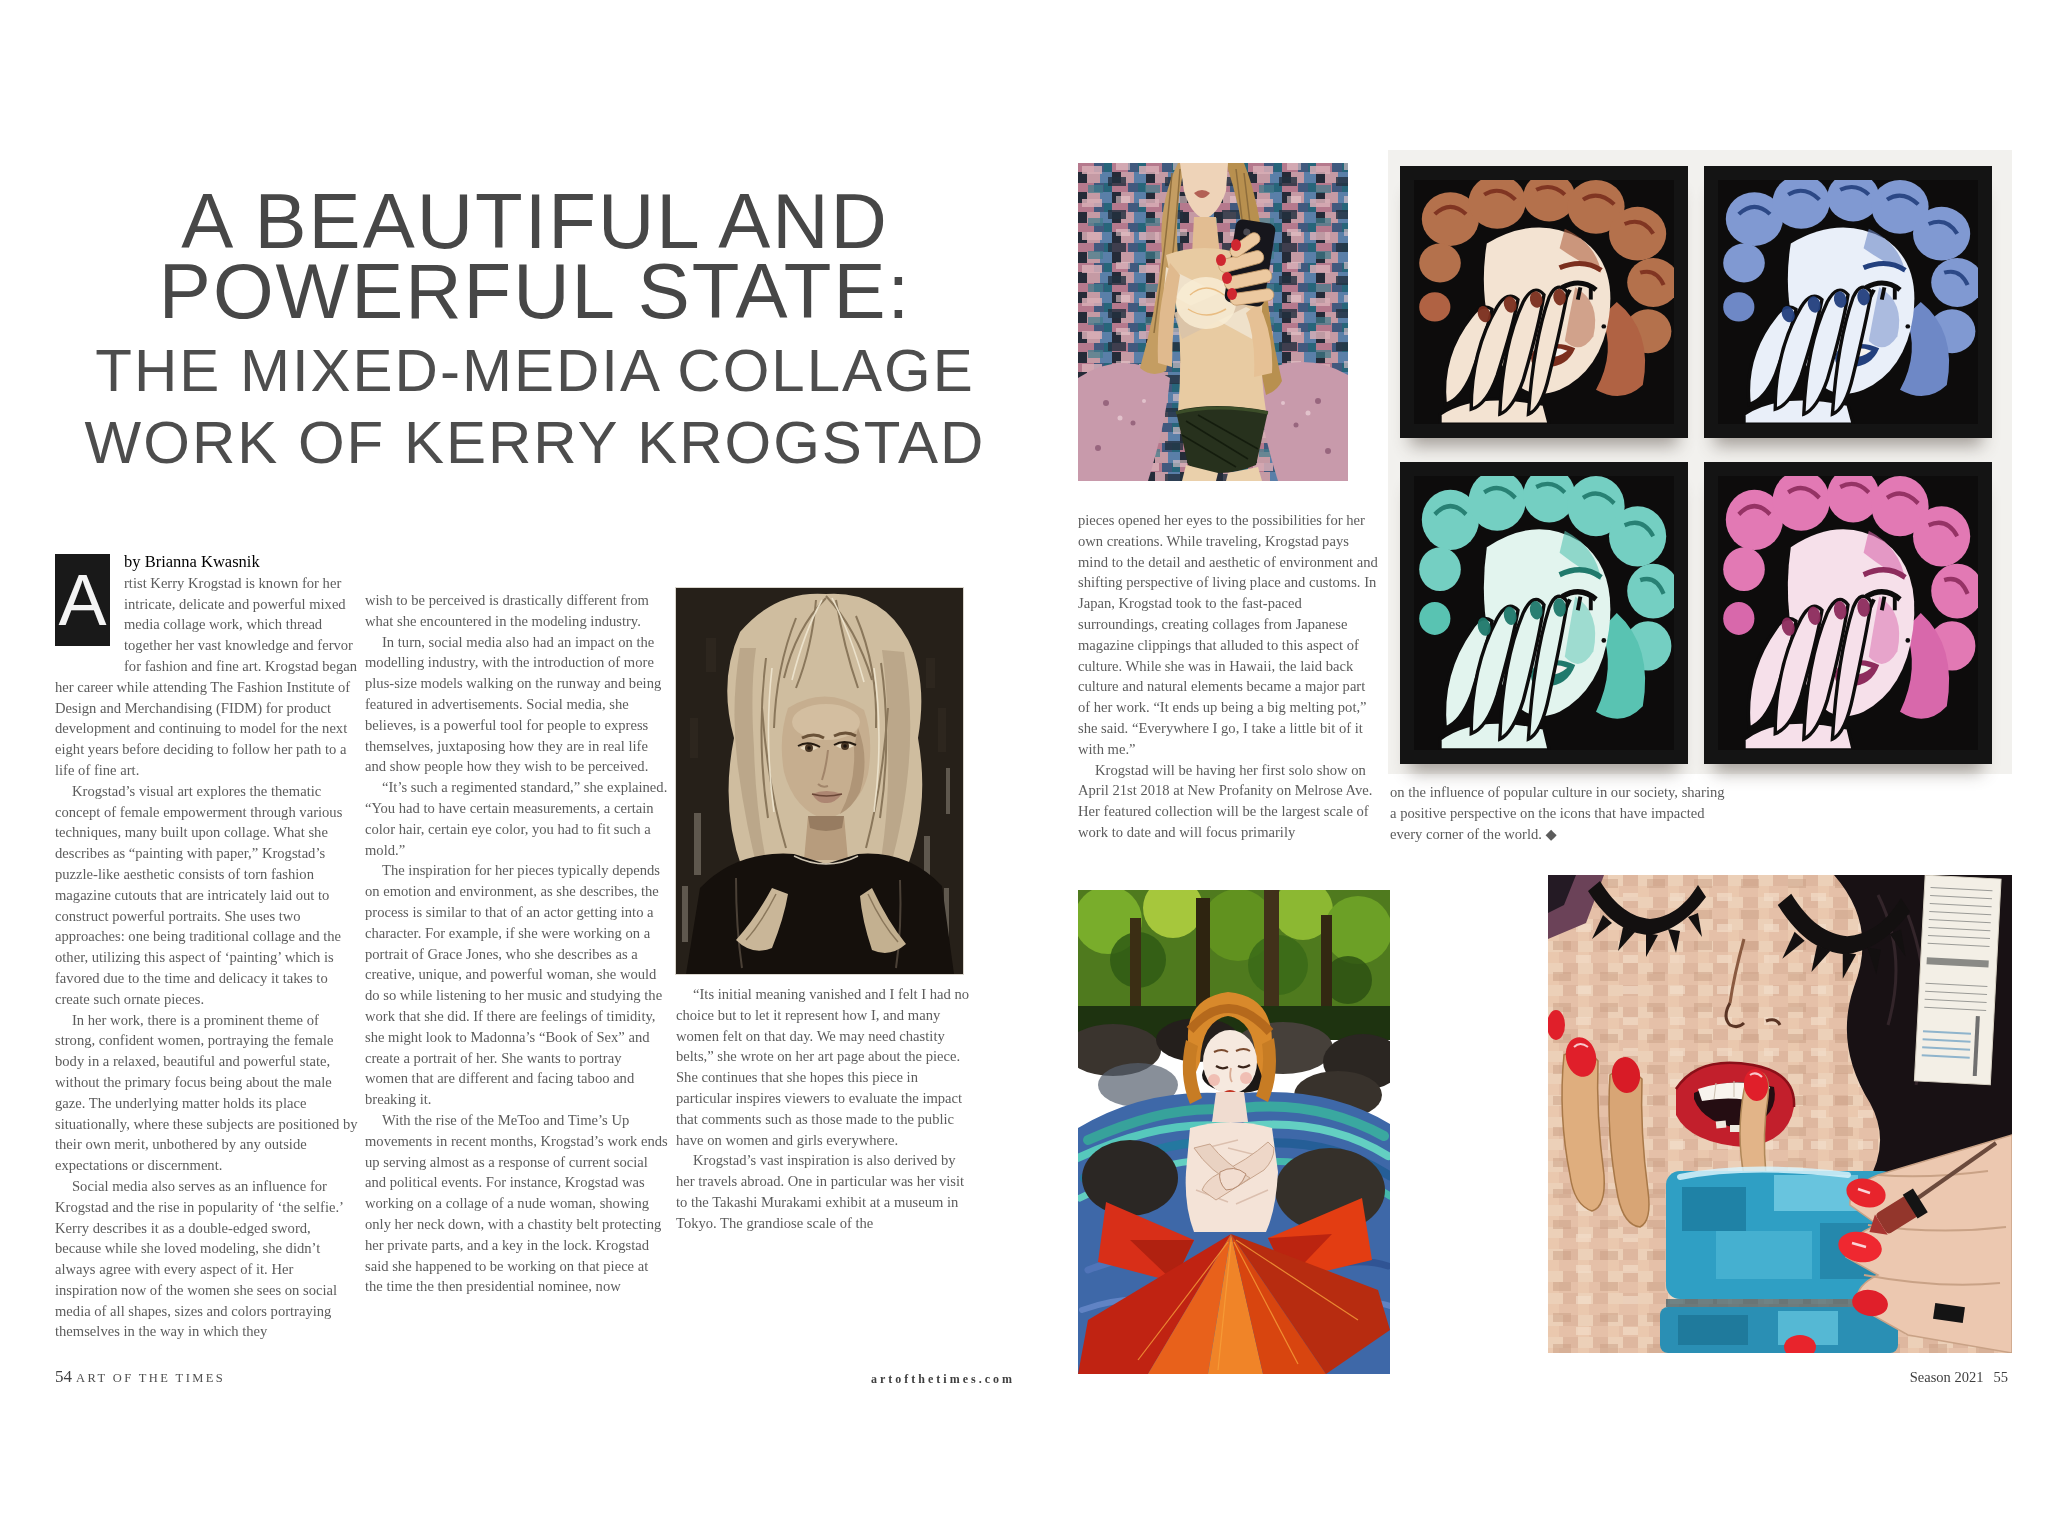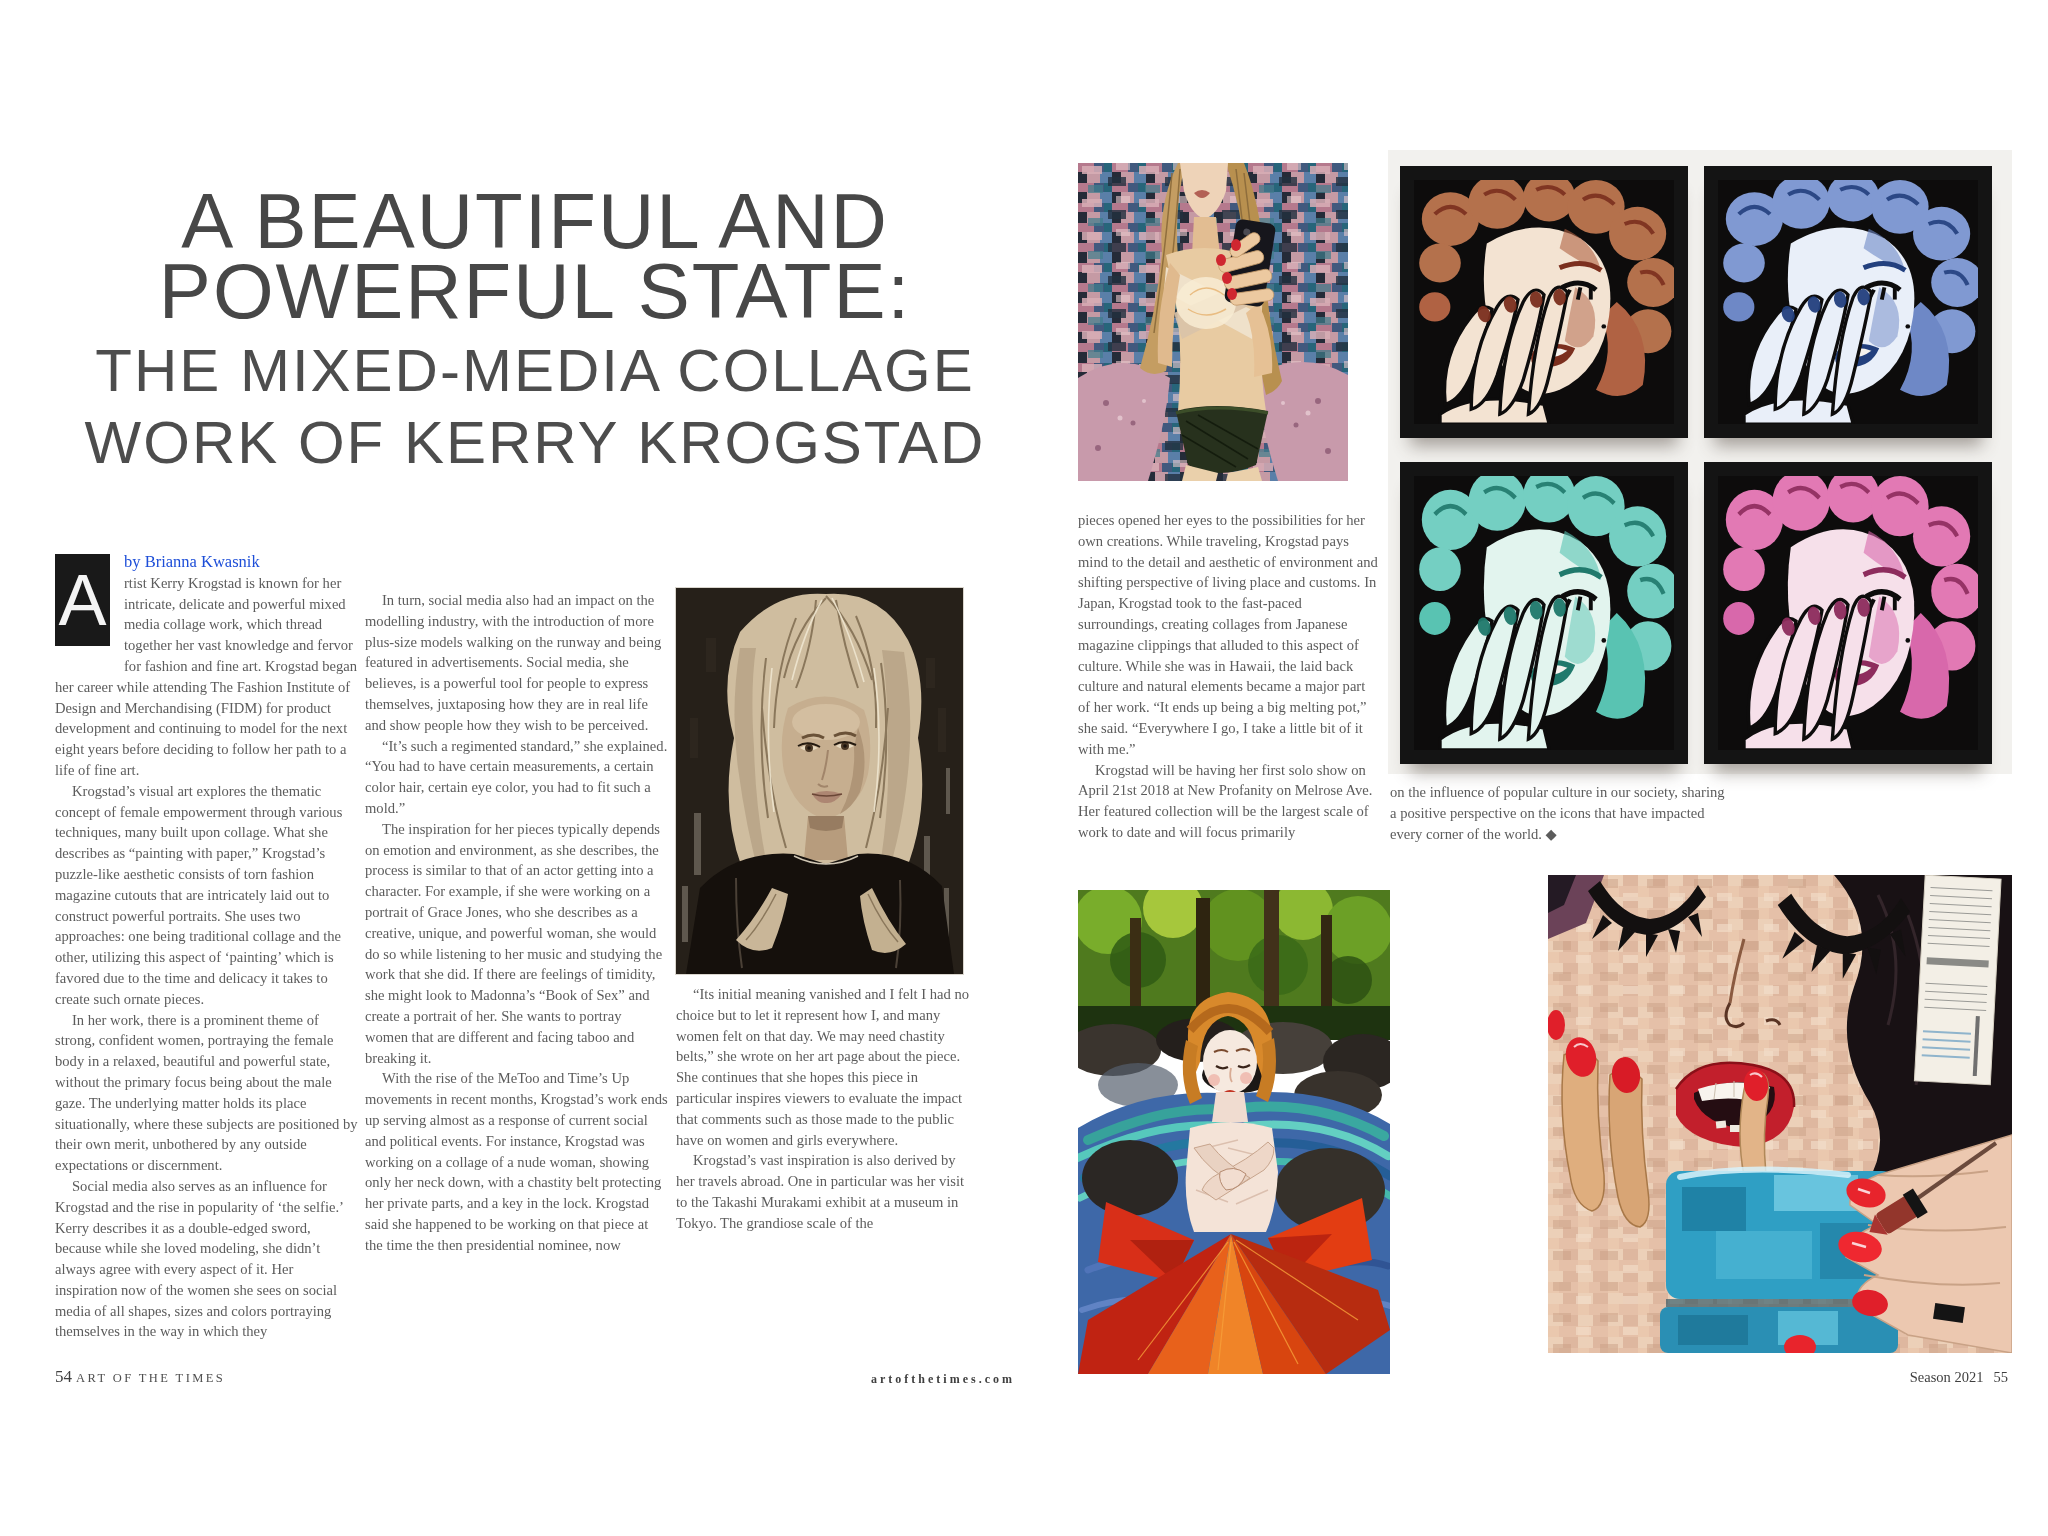--- a/index.html
+++ b/index.html
@@ -15,21 +15,21 @@
   .hl{
     font-family:"Liberation Sans", sans-serif;
     font-weight:400;color:#474747;text-align:center;white-space:nowrap;
   }
   .hl-big{font-size:78px;letter-spacing:2px;}
   .hl-sub{font-size:60px;letter-spacing:2px;color:#4d4d4d;}
   
   .bodycol{font-size:14.6px;line-height:20.8px;color:#5c5c5c;text-align:left;}
   .bodycol p{margin:0;text-indent:17px;}
   .bodycol p.noindent{text-indent:0;}
-  .byline{font-size:16.5px;color:#1d4ed8;margin:0 0 9px 0;text-indent:0;}
+  .byline{font-size:16.5px;color:#000000;margin:0 0 9px 0;text-indent:0;}
   .dropbox{
     float:left;width:55px;height:92px;background:#191919;
     margin:2px 14px 12px 0;position:relative;
   }
   .dropbox span{
     position:absolute;inset:0;display:flex;align-items:center;justify-content:center;
     font-family:"Liberation Sans", sans-serif;font-size:72px;color:#f4f4f4;line-height:1;
   }
   
   .art{display:block;}
@@ -147,20 +147,21 @@
       <span>A</span>
     </div>
   <p class="byline noindent">by Brianna Kwasnik</p>
   <p class="noindent">rtist Kerry Krogstad is known for her intricate, delicate and powerful mixed media collage work, which thread together her vast knowledge and fervor for fashion and fine art. Krogstad began her career while attending The Fashion Institute of Design and Merchandising (FIDM) for product development and continuing to model for the next eight years before deciding to follow her path to a life of fine art.</p>
   <p>Krogstad’s visual art explores the thematic concept of female empowerment through various techniques, many built upon collage. What she describes as “painting with paper,” Krogstad’s puzzle-like aesthetic consists of torn fashion magazine cutouts that are intricately laid out to construct powerful portraits. She uses two approaches: one being traditional collage and the other, utilizing this aspect of ‘painting’ which is favored due to the time and delicacy it takes to create such ornate pieces.</p>
   <p>In her work, there is a prominent theme of strong, confident women, portraying the female body in a relaxed, beautiful and powerful state, without the primary focus being about the male gaze. The underlying matter holds its place situationally, where these subjects are positioned by their own merit, unbothered by any outside expectations or discernment.</p>
   <p>Social media also serves as an influence for Krogstad and the rise in popularity of ‘the selfie.’ Kerry describes it as a double-edged sword, because while she loved modeling, she didn’t always agree with every aspect of it. Her inspiration now of the women she sees on social media of all shapes, sizes and colors portraying themselves in the way in which they</p>
 </div>
 
 <div class="abs bodycol" style="left:365px;top:590px;width:303px;">
+  <p class="noindent">wish to be perceived is drastically different from what she encountered in the modeling industry.</p>
   <p>In turn, social media also had an impact on the modelling industry, with the introduction of more plus-size models walking on the runway and being featured in advertisements. Social media, she believes, is a powerful tool for people to express themselves, juxtaposing how they are in real life and show people how they wish to be perceived.</p>
   <p>“It’s such a regimented standard,” she explained. “You had to have certain measurements, a certain color hair, certain eye color, you had to fit such a mold.”</p>
   <p>The inspiration for her pieces typically depends on emotion and environment, as she describes, the process is similar to that of an actor getting into a character. For example, if she were working on a portrait of Grace Jones, who she describes as a creative, unique, and powerful woman, she would do so while listening to her music and studying the work that she did. If there are feelings of timidity, she might look to Madonna’s “Book of Sex” and create a portrait of her. She wants to portray women that are different and facing taboo and breaking it.</p>
   <p>With the rise of the MeToo and Time’s Up movements in recent months, Krogstad’s work ends up serving almost as a response of current social and political events. For instance, Krogstad was working on a collage of a nude woman, showing only her neck down, with a chastity belt protecting her private parts, and a key in the lock. Krogstad said she happened to be working on that piece at the time the then presidential nominee, now</p>
 </div>
 
 <div class="abs art thinborder" style="left:676px;top:588px;width:287px;height:386px;">
   <svg viewBox="0 0 287 386" preserveAspectRatio="none">
     <rect width="287" height="386" fill="#262019"></rect>
     <g fill="#8f867a" opacity="0.55">

